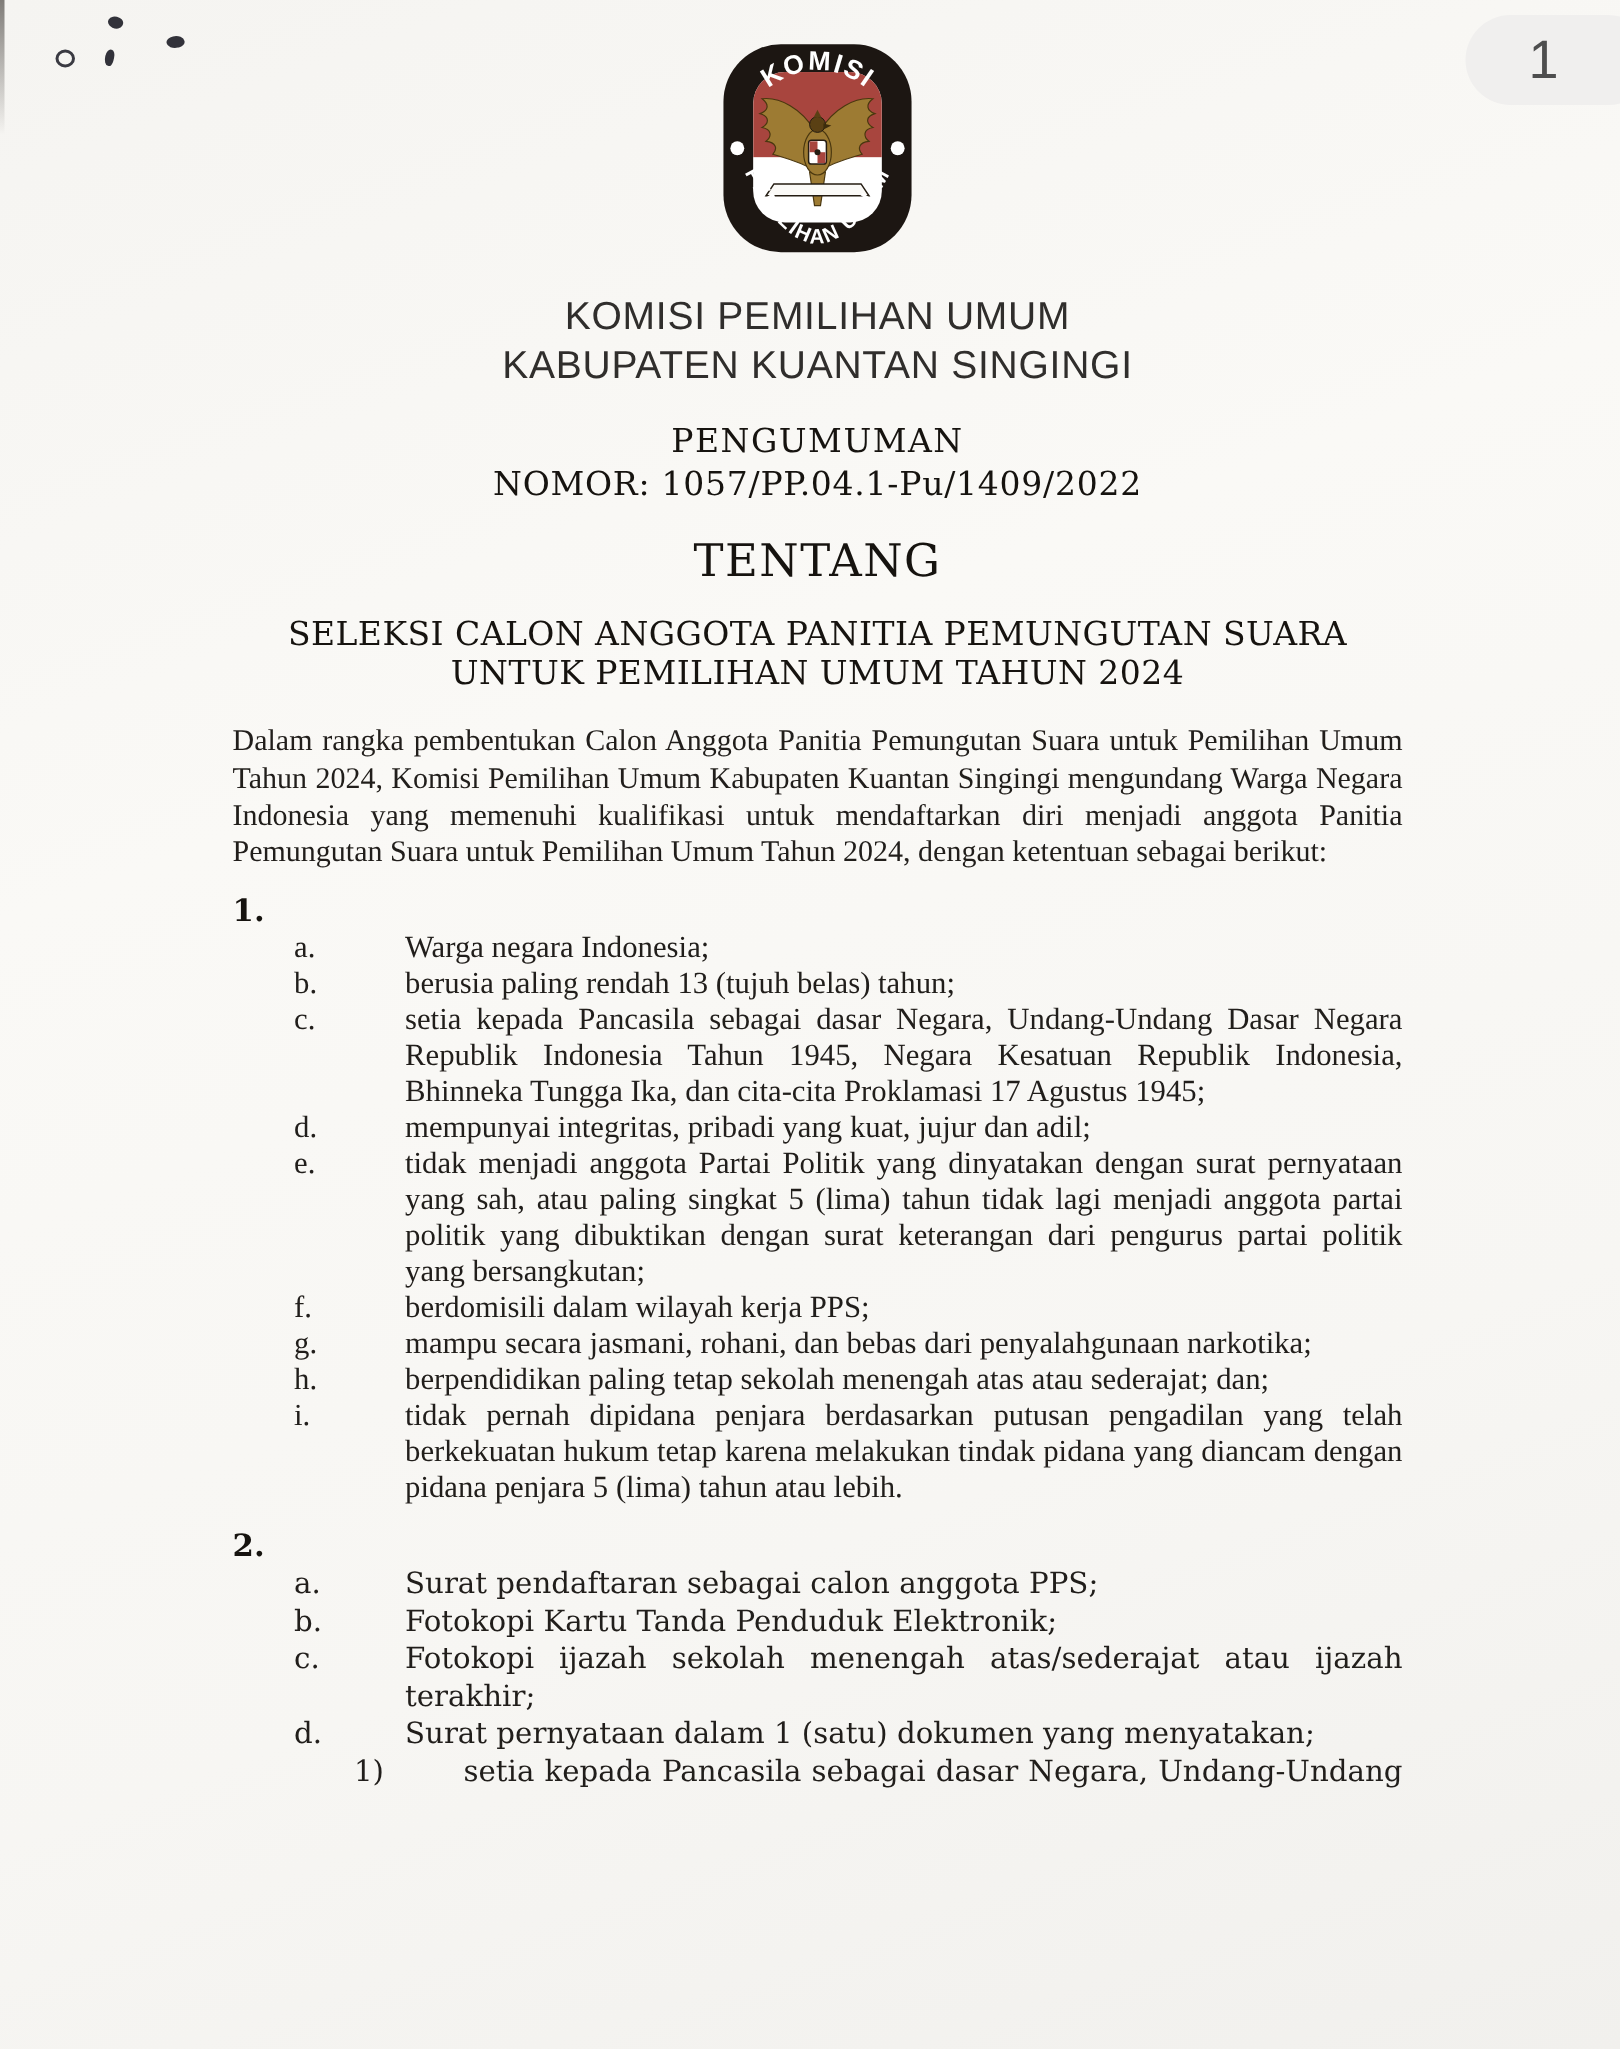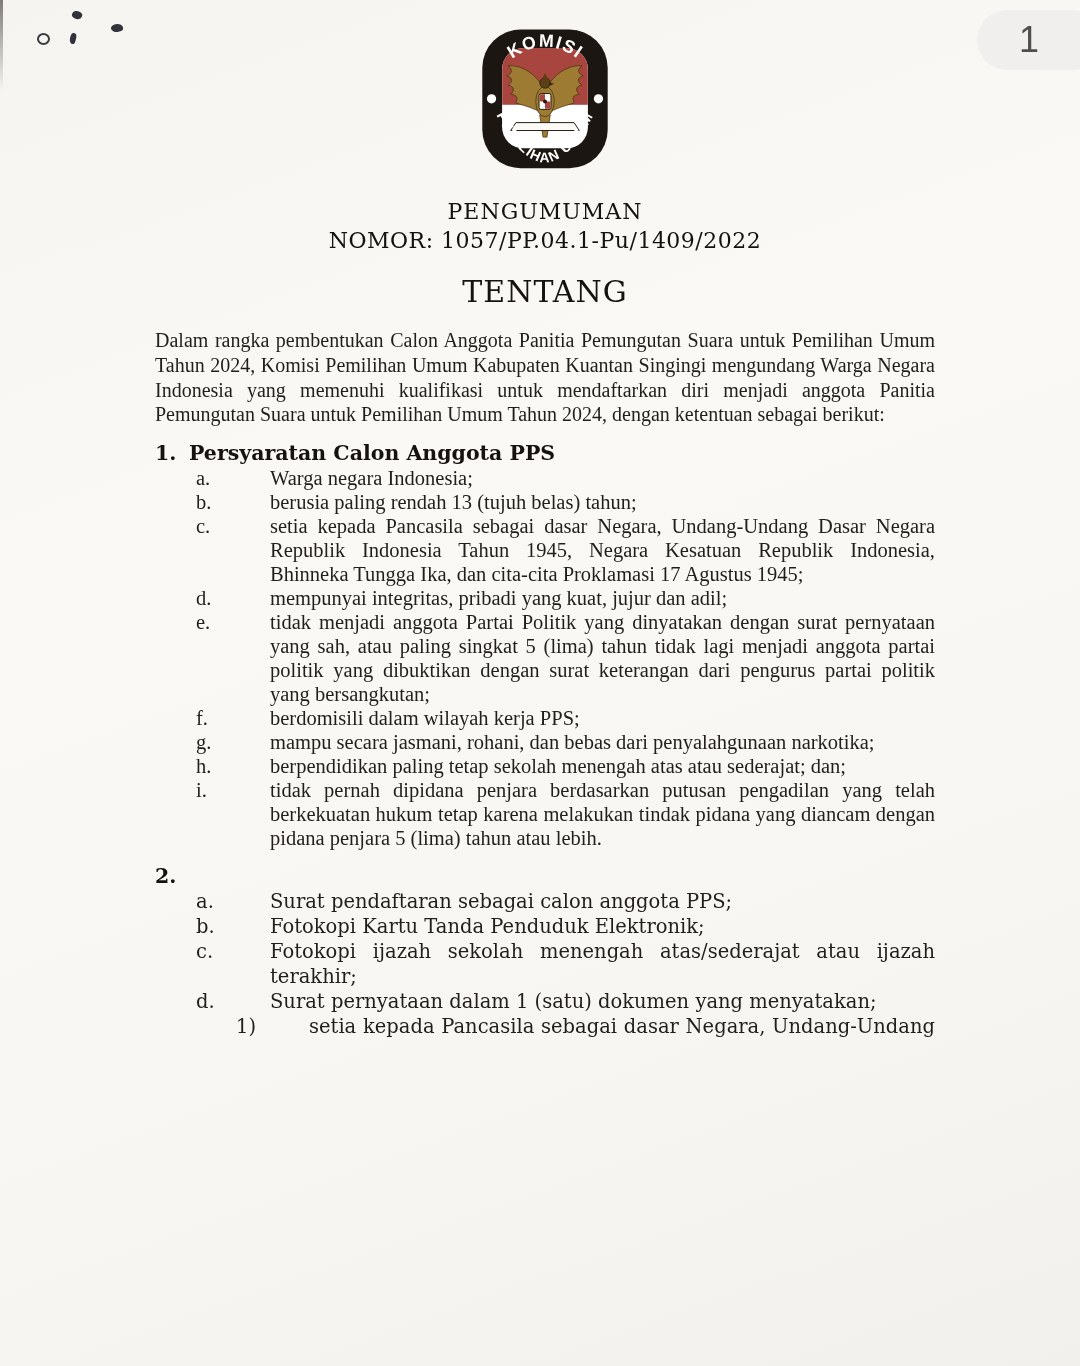--- a/index.html
+++ b/index.html
@@ -111,31 +111,38 @@
 
         <text class="logo-arc-text" font-size="27">
           <textPath href="#topArc" startOffset="50%" text-anchor="middle">KOMISI</textPath>
         </text>
         <text class="logo-arc-text" font-size="21">
           <textPath href="#botArc" startOffset="50%" text-anchor="middle">PEMILIHAN UMUM</textPath>
         </text>
       </svg>
     </div>
 
+    <div class="org">
+      <div>KOMISI PEMILIHAN UMUM</div>
+      <div>KABUPATEN KUANTAN SINGINGI</div>
+    </div>
 
     <div class="doc-head doc-type">PENGUMUMAN</div>
     <div class="doc-head doc-number">NOMOR: 1057/PP.04.1-Pu/1409/2022</div>
     <div class="doc-head doc-about">TENTANG</div>
+    <div class="doc-head doc-title">
+      <div>SELEKSI CALON ANGGOTA PANITIA PEMUNGUTAN SUARA</div>
+      <div>UNTUK PEMILIHAN UMUM TAHUN 2024</div>
+    </div>
 
     <div class="intro">Dalam rangka pembentukan Calon Anggota Panitia Pemungutan Suara untuk Pemilihan Umum Tahun 2024, Komisi Pemilihan Umum Kabupaten Kuantan Singingi mengundang Warga Negara Indonesia yang memenuhi kualifikasi untuk mendaftarkan diri menjadi anggota Panitia Pemungutan Suara untuk Pemilihan Umum Tahun 2024, dengan ketentuan sebagai berikut:</div>
 
     <div class="section sec1">
       <div class="sec-head">
         <span class="sec-num">1.</span>
-        <span>Persyaratan Calon Anggota PPS</span>
       </div>
       <div class="items">
         <div class="item">
           <span class="marker">a.</span>
           <span class="itext">Warga negara Indonesia;</span>
         </div>
         <div class="item">
           <span class="marker">b.</span>
           <span class="itext">berusia paling rendah 13 (tujuh belas) tahun;</span>
         </div>

